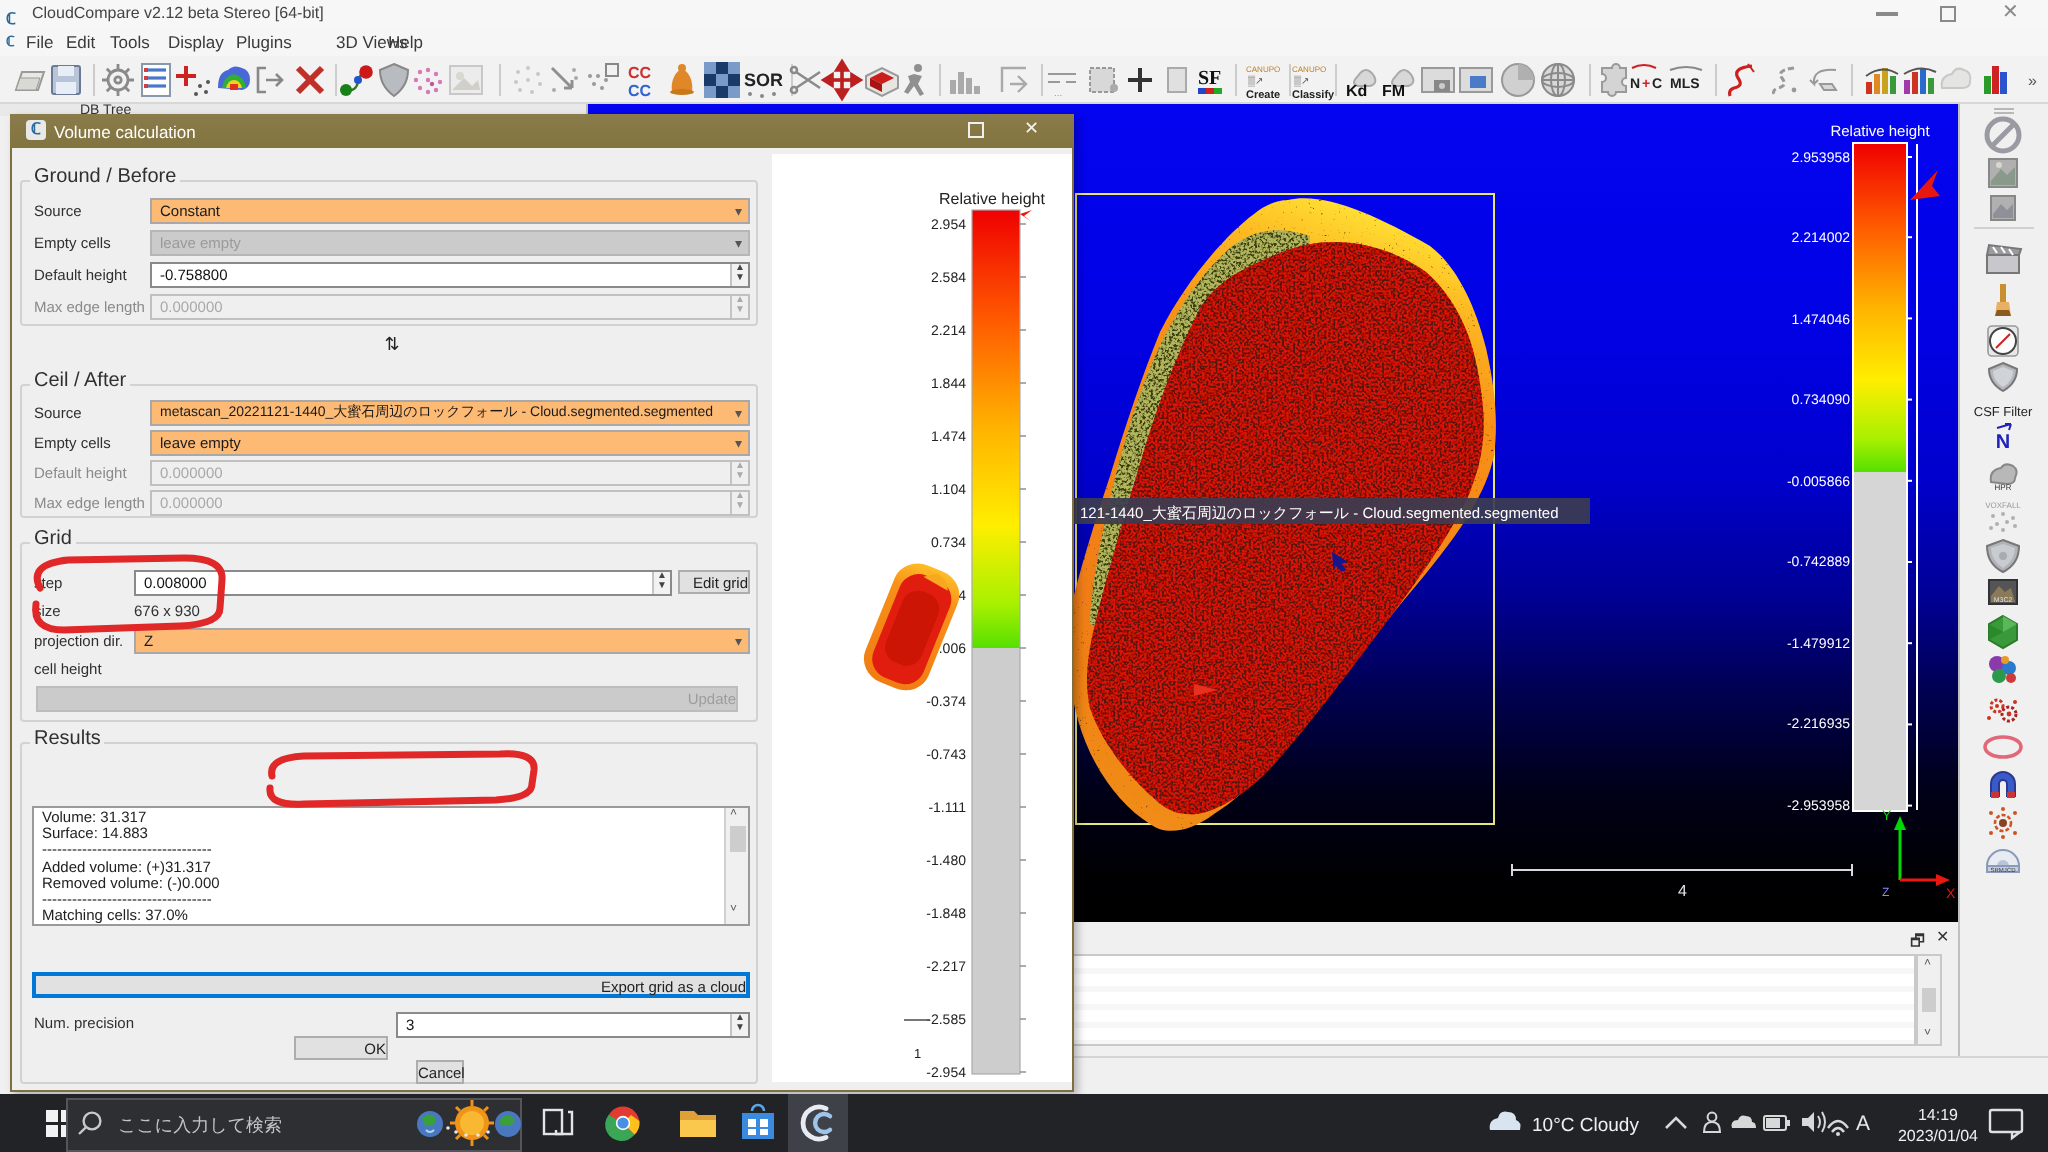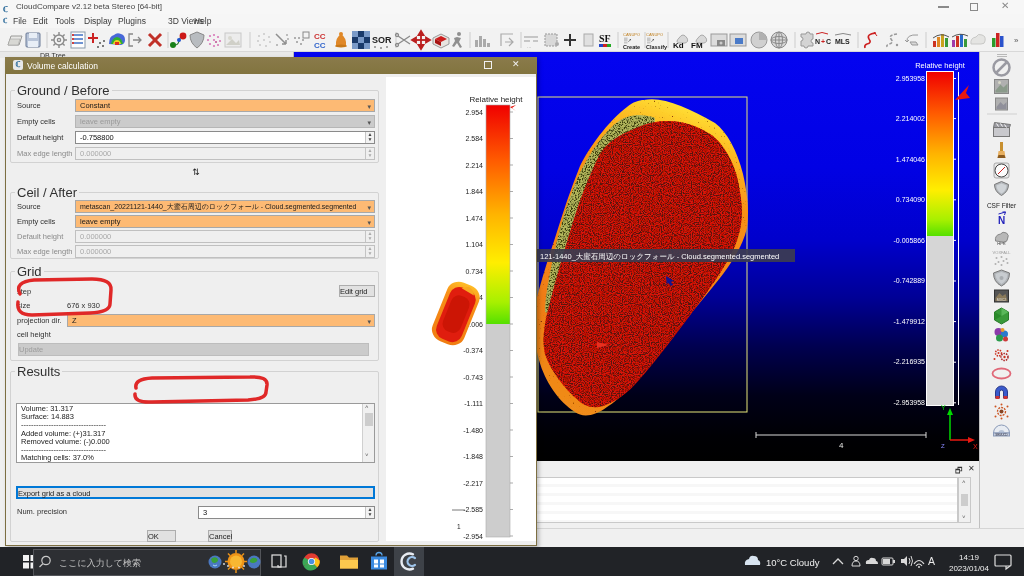--- a/index.html
+++ b/index.html
@@ -5,24 +5,24 @@
 html,body{width:1024px;height:576px;overflow:hidden;font-family:"Liberation Sans",sans-serif}
 .ab{position:absolute}
 #stage{position:relative;width:1024px;height:576px;background:#f0f0f0}
 .t8{font-size:8px;color:#3c3c3c}
 .combo{position:absolute;height:13px;background:#fdba74;border:1px solid #a8a8a8;font-size:7.5px;color:#1a1a1a;line-height:11px;padding-left:4px;overflow:hidden;white-space:nowrap}
 .combo .chev{position:absolute;right:3px;top:1px;font-size:7px;color:#555}
 .combod{background:#cbcbcb;border-color:#b6b6b6;color:#9a9a9a}
 .spin{position:absolute;height:13px;background:#fff;border:1px solid #8a8a8a;font-size:7.5px;color:#111;line-height:11px;padding-left:4px}
 .spind{background:#efefef;border-color:#c0c0c0;color:#a8a8a8}
 .spinbtn{position:absolute;right:0;top:0;width:9px;height:11px;border-left:1px solid #c4c4c4;font-size:5px;line-height:5px;color:#444;text-align:center;background:#f2f2f2}
-.btn{position:absolute;background:#e1e1e1;border:1px solid #adadad;font-size:7.5px;color:#222;text-align:left}
+.btn{position:absolute;background:#e1e1e1;border:1px solid #adadad;font-size:7.5px;color:#222;text-align:right}
 .lbl{position:absolute;font-size:7.5px;color:#303030;white-space:nowrap}
 .grp{position:absolute;border:1px solid #d2d2d2;border-radius:2px}
-.grplbl{position:absolute;font-size:13px;color:#303030;background:#efefef;padding:0 2px;white-space:nowrap}
+.grplbl{position:absolute;font-size:10px;color:#303030;background:#efefef;padding:0 2px;white-space:nowrap}
 .menuitem{display:inline-block;margin-right:0;color:#3a3a3a;font-size:8.5px}
 </style></head>
 <body>
 <div id="stage">
 
 <div class="ab" style="left:0;top:0;width:1024px;height:14px;background:#f7f7f7"></div>
 <div class="ab" style="left:3px;top:3px;width:9px;height:9px;font-size:8px;font-weight:bold;color:#2a6a9a">ℂ</div>
 <div class="ab t8" style="left:16px;top:2px;color:#444">CloudCompare v2.12 beta Stereo [64-bit]</div>
 <div class="ab" style="left:938px;top:6px;width:11px;height:2px;background:#8a8a8a"></div>
 <div class="ab" style="left:970px;top:3px;width:8px;height:8px;border:1px solid #8a8a8a"></div>
@@ -688,40 +688,41 @@
   <div class="lbl" style="left:11px;top:159px">Empty cells</div>
   <div class="combo" style="left:69px;top:157px;width:300px">leave empty<span class="chev">▾</span></div>
   <div class="lbl" style="left:11px;top:174px;color:#8a8a8a">Default height</div>
   <div class="spin spind" style="left:69px;top:172px;width:300px">0.000000<span class="spinbtn" style="background:#efefef;color:#aaa">▲<br>▼</span></div>
   <div class="lbl" style="left:11px;top:189px;color:#8a8a8a">Max edge length</div>
   <div class="spin spind" style="left:69px;top:187px;width:300px">0.000000<span class="spinbtn" style="background:#efefef;color:#aaa">▲<br>▼</span></div>
 
   <div class="grp" style="left:4px;top:213px;width:369px;height:90px"></div>
   <div class="grplbl" style="left:9px;top:206px">Grid</div>
   <div class="lbl" style="left:11px;top:229px">step</div>
+  <div class="spin" style="left:61px;top:227px;width:269px">0.008000<span class="spinbtn">▲<br>▼</span></div>
   <div class="btn" style="left:333px;top:227px;width:36px;height:12px;line-height:11px;font-size:7.5px">Edit grid</div>
   <div class="lbl" style="left:11px;top:243px">size</div>
   <div class="lbl" style="left:61px;top:243px">676 x 930</div>
   <div class="lbl" style="left:11px;top:258px">projection dir.</div>
   <div class="combo" style="left:61px;top:256px;width:308px">Z<span class="chev">▾</span></div>
   <div class="lbl" style="left:11px;top:272px">cell height</div>
   <div class="btn" style="left:12px;top:285px;width:351px;height:13px;line-height:12px;background:#cbcbcb;border-color:#bdbdbd;color:#9d9d9d">Update</div>
 
   <div class="grp" style="left:4px;top:313px;width:369px;height:171px"></div>
   <div class="grplbl" style="left:9px;top:306px">Results</div>
   <div class="ab" style="left:10px;top:345px;width:359px;height:60px;background:#fff;border:1px solid #9a9a9a;font-size:7.5px;color:#222;line-height:8.2px;padding:1px 0 0 4px">Volume: 31.317<br>Surface: 14.883<br>----------------------------------<br>Added volume: (+)31.317<br>Removed volume: (-)0.000<br>----------------------------------<br>Matching cells: 37.0%</div>
   <div class="ab" style="left:356px;top:346px;width:12px;height:58px;background:#f0f0f0;border-left:1px solid #d0d0d0">
     <div class="ab" style="left:2px;top:0px;font-size:6px;color:#555">˄</div>
     <div class="ab" style="left:2px;top:9px;width:8px;height:13px;background:#cdcdcd"></div>
     <div class="ab" style="left:2px;top:48px;font-size:6px;color:#555">˅</div>
   </div>
   <div class="btn" style="left:10px;top:428px;width:359px;height:13px;line-height:11px;border:2px solid #0078d7">Export grid as a cloud</div>
   <div class="lbl" style="left:11px;top:449px">Num. precision</div>
   <div class="spin" style="left:192px;top:448px;width:177px">3<span class="spinbtn">▲<br>▼</span></div>
-  <div class="btn" style="left:141px;top:472px;width:29px;height:12px;line-height:11px">OK</div>
+  <div class="btn" style="left:141px;top:460px;width:47px;height:12px;line-height:11px">OK</div>
   <div class="btn" style="left:202px;top:472px;width:24px;height:12px;line-height:11px">Cancel</div>
 
   <svg class="ab" style="left:0;top:0" width="380" height="490">
     <path d="M14,236 Q8,224 28,222 L86,221 Q106,221 105,232 L104,246 Q104,254 84,255 L26,257 Q10,257 12,244" fill="none" stroke="#e02828" stroke-width="3.5" stroke-linecap="round"></path>
     <path d="M130,330 Q128,321 146,320 L244,319 Q262,318 261,327 L260,334 Q260,341 242,342 L146,344 Q128,345 129,336" fill="none" stroke="#e02828" stroke-width="3.5" stroke-linecap="round"></path>
   </svg>
 
   <div class="ab" style="left:380px;top:19px;width:150px;height:464px;background:#fff"></div>
   <svg class="ab" style="left:380px;top:19px" width="150" height="464" font-family="Liberation Sans,sans-serif">
   <defs>

